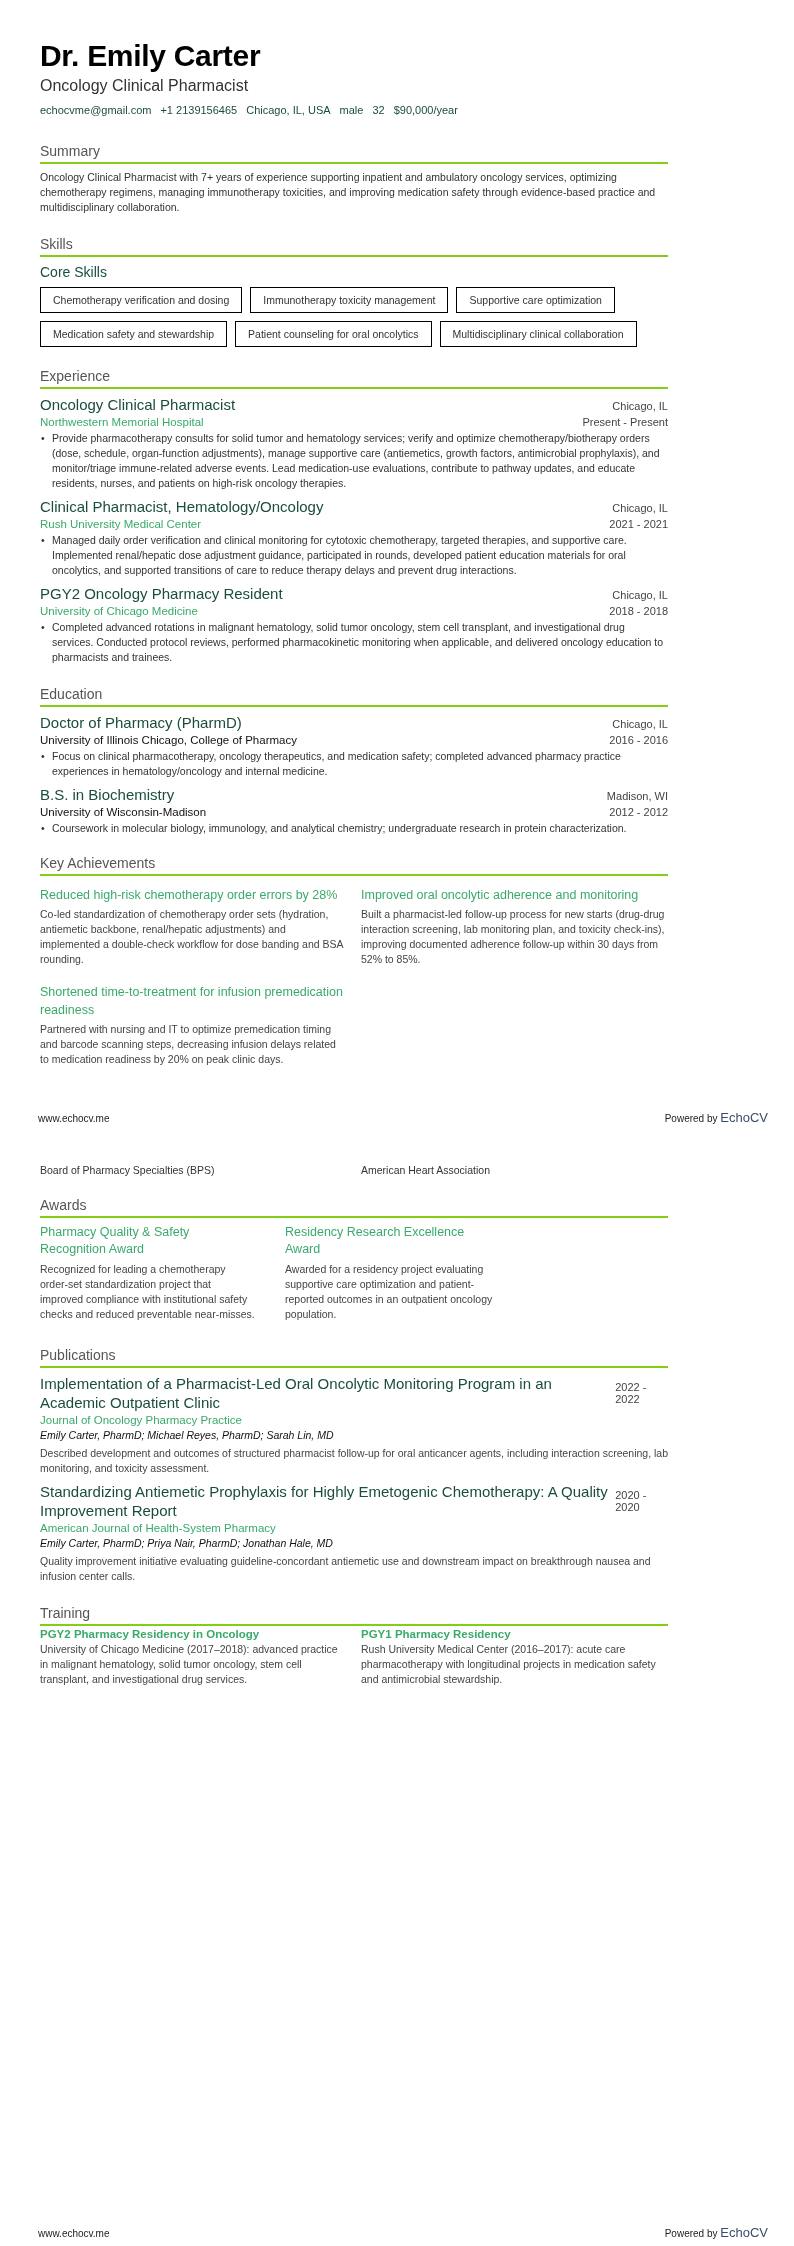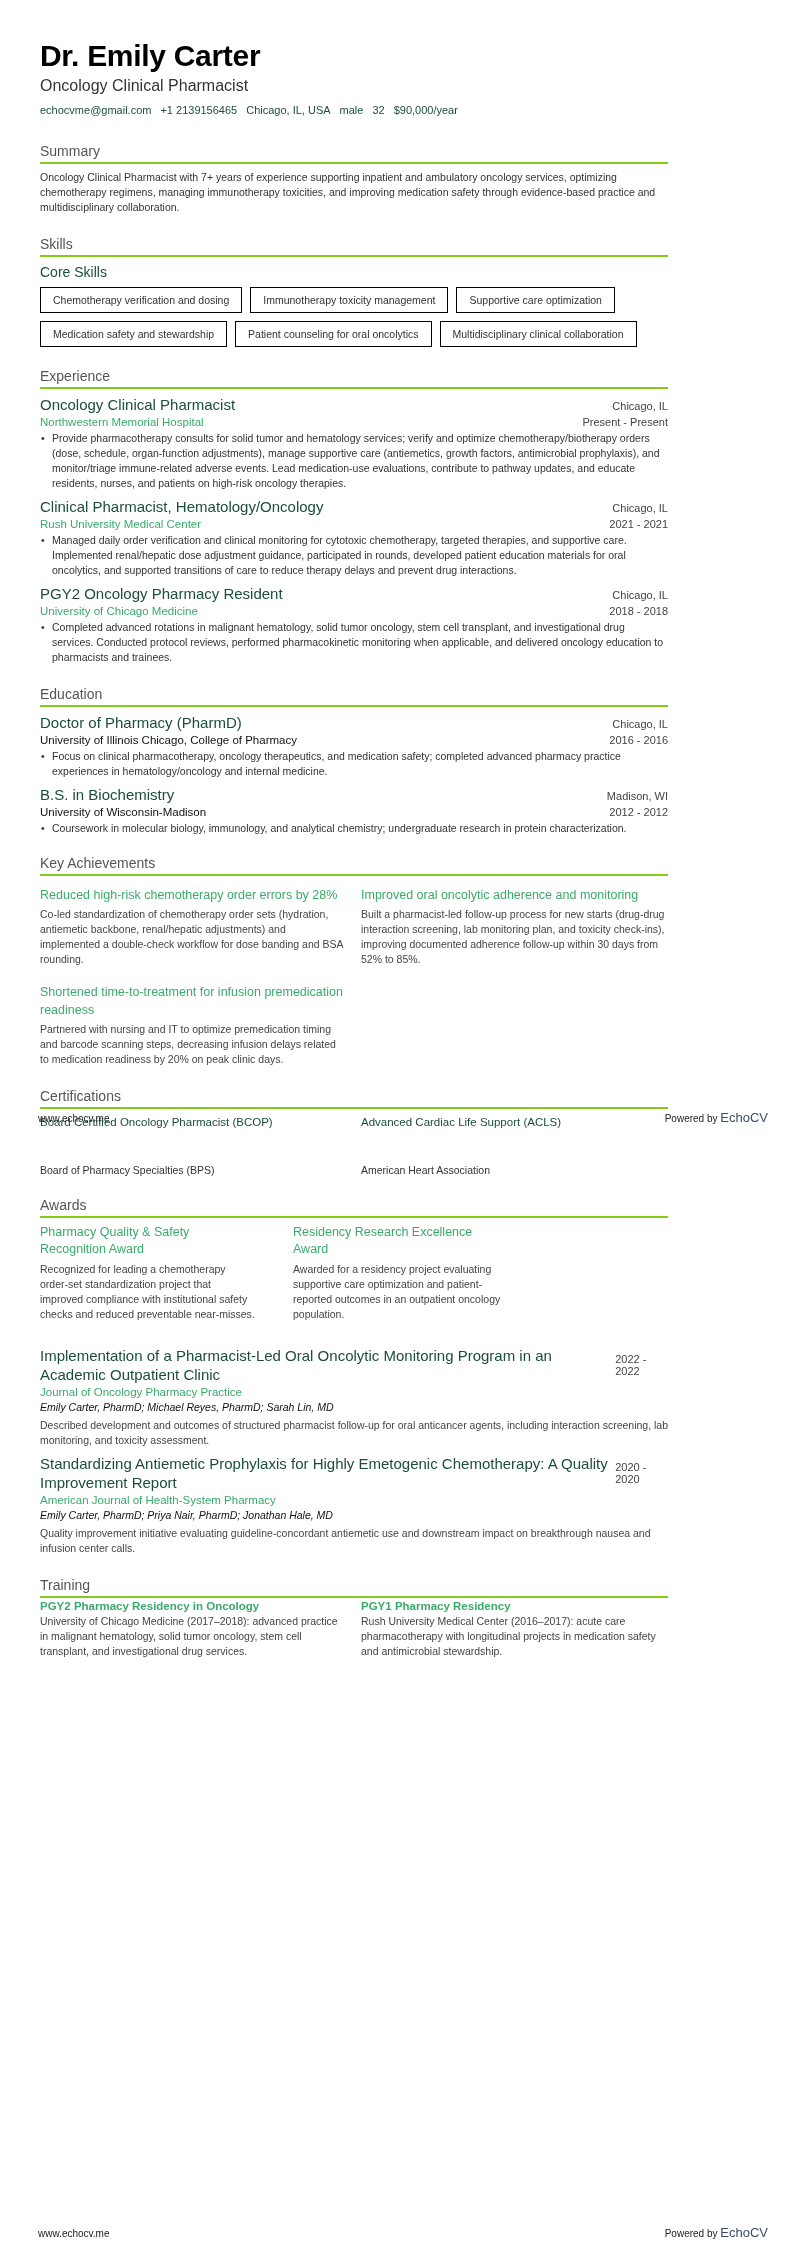--- a/index.html
+++ b/index.html
@@ -32,21 +32,21 @@
     .bullets li::before { content: "•"; position: absolute; left: 1px; top: 0; color: #333; }
 
     .grid2 { display: grid; grid-template-columns: 1fr 1fr; column-gap: 14px; }
     .ach { margin-top: 6px; }
     .ach-title { font-size: 12.5px; color: #3aaa6b; line-height: 18px; margin-bottom: 3px; }
     .ach-body { font-size: 10.5px; color: #444; line-height: 15px; margin-bottom: 10px; }
 
     .cert-title { font-size: 11.5px; color: #1b4d3e; line-height: 16px; margin-top: 5px; }
     .cert-issuer { font-size: 10.5px; color: #333; line-height: 15px; }
 
-    .award-grid { display: grid; grid-template-columns: 245px 245px; column-gap: 0; gap: 8px; }
+    .award-grid { display: grid; grid-template-columns: 245px 245px; column-gap: 0; }
     .award-title { font-size: 12.5px; color: #3aaa6b; line-height: 17px; margin-top: 6px; }
     .award-body { font-size: 10.5px; color: #444; line-height: 15px; margin-top: 4px; width: 215px; }
 
     .pub-title { font-size: 15px; color: #1b4d3e; line-height: 19px; width: 640px; }
     .pub-year { font-size: 11px; color: #444; }
     .pub-journal { font-size: 11.5px; color: #3aaa6b; line-height: 16px; }
     .pub-authors { font-size: 10.5px; color: #111; font-style: italic; line-height: 15px; }
     .pub-desc { font-size: 10.5px; color: #444; line-height: 15px; margin-top: 3px; }
 
     .train-title { font-size: 11.5px; color: #3aaa6b; font-weight: bold; line-height: 16px; margin-top: 0; }
@@ -181,27 +181,20 @@
           <div class="ach-title">Improved oral oncolytic adherence and monitoring</div>
           <div class="ach-body">Built a pharmacist-led follow-up process for new starts (drug-drug interaction screening, lab monitoring plan, and toxicity check-ins), improving documented adherence follow-up within 30 days from 52% to 85%.</div>
         </div>
         <div class="ach">
           <div class="ach-title">Shortened time-to-treatment for infusion premedication readiness</div>
           <div class="ach-body">Partnered with nursing and IT to optimize premedication timing and barcode scanning steps, decreasing infusion delays related to medication readiness by 20% on peak clinic days.</div>
         </div>
       </div>
     </div>
 
-    <div class="section" style="margin-top:10px;">
-      <div class="section-title">Certifications</div>
-      <div class="grid2">
-        <div class="cert-title">Board Certified Oncology Pharmacist (BCOP)</div>
-        <div class="cert-title">Advanced Cardiac Life Support (ACLS)</div>
-      </div>
-    </div>
   </div>
 </div>
 
 <div class="footer" style="top:1110px;">
   <span>www.echocv.me</span>
   <span>
     <span>Powered by</span>
     <span class="brand">EchoCV</span>
   </span>
 </div>
@@ -221,20 +214,21 @@
           <div class="award-body">Recognized for leading a chemotherapy order-set standardization project that improved compliance with institutional safety checks and reduced preventable near-misses.</div>
         </div>
         <div>
           <div class="award-title" style="width:210px;">Residency Research Excellence Award</div>
           <div class="award-body">Awarded for a residency project evaluating supportive care optimization and patient-reported outcomes in an outpatient oncology population.</div>
         </div>
       </div>
     </div>
 
     <div class="section" style="margin-top:24px;">
+      <div class="section-title">Publications</div>
 
       <div class="entry">
         <div class="entry-row" style="align-items:center;">
           <span class="pub-title">Implementation of a Pharmacist-Led Oral Oncolytic Monitoring Program in an Academic Outpatient Clinic</span>
           <span class="pub-year">2022 - 2022</span>
         </div>
         <div class="pub-journal">Journal of Oncology Pharmacy Practice</div>
         <div class="pub-authors">Emily Carter, PharmD; Michael Reyes, PharmD; Sarah Lin, MD</div>
         <div class="pub-desc">Described development and outcomes of structured pharmacist follow-up for oral anticancer agents, including interaction screening, lab monitoring, and toxicity assessment.</div>
       </div>

